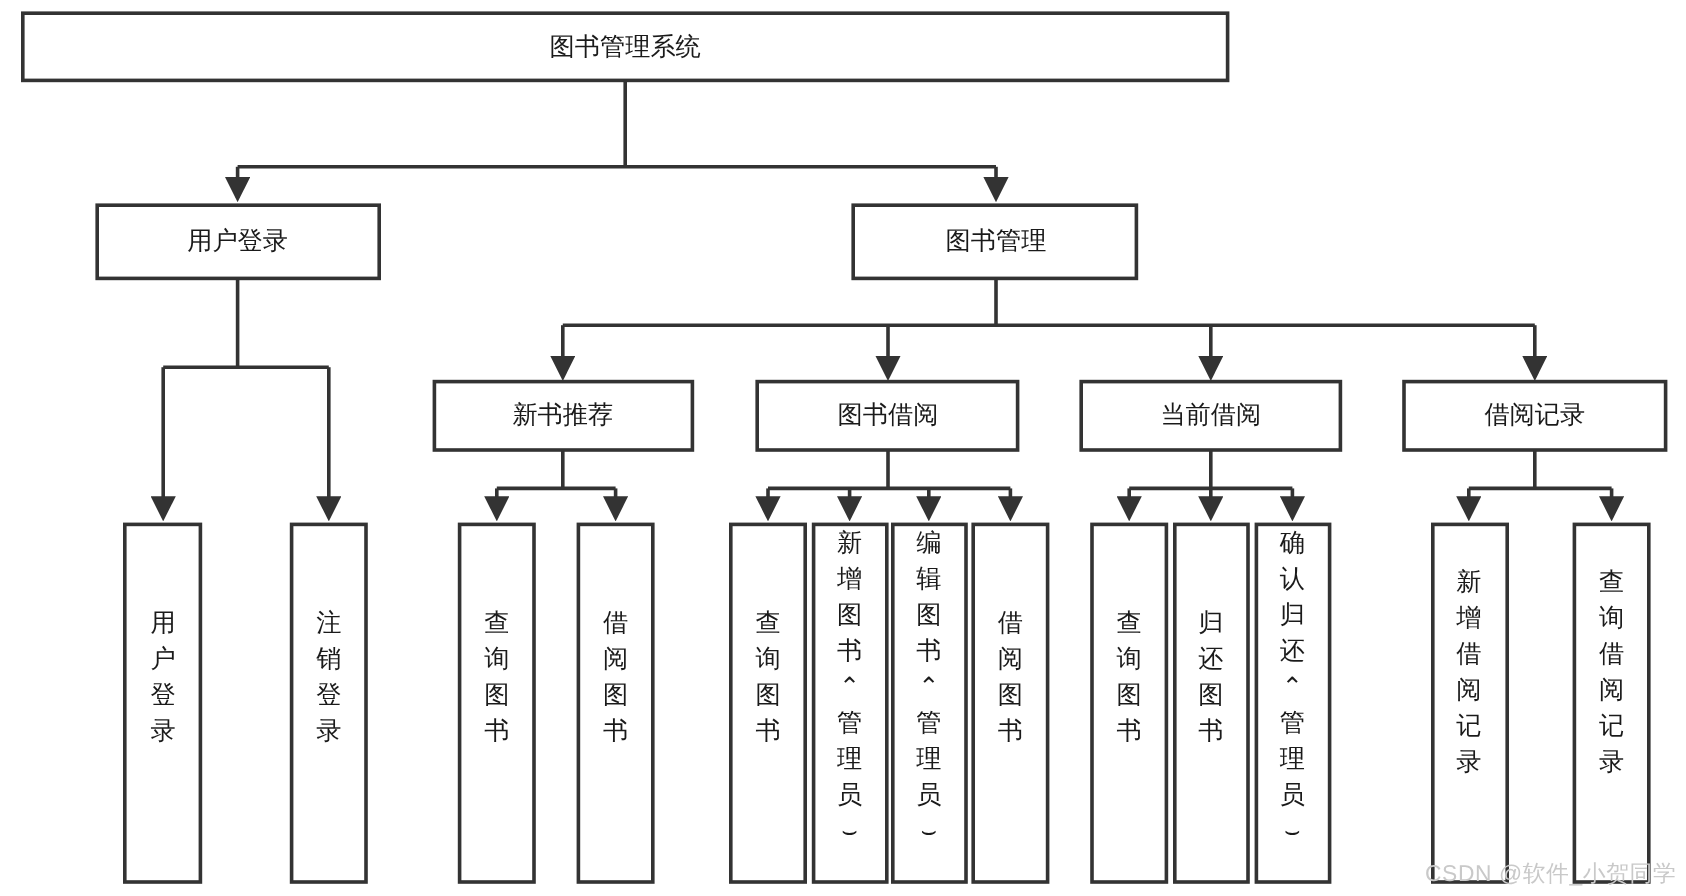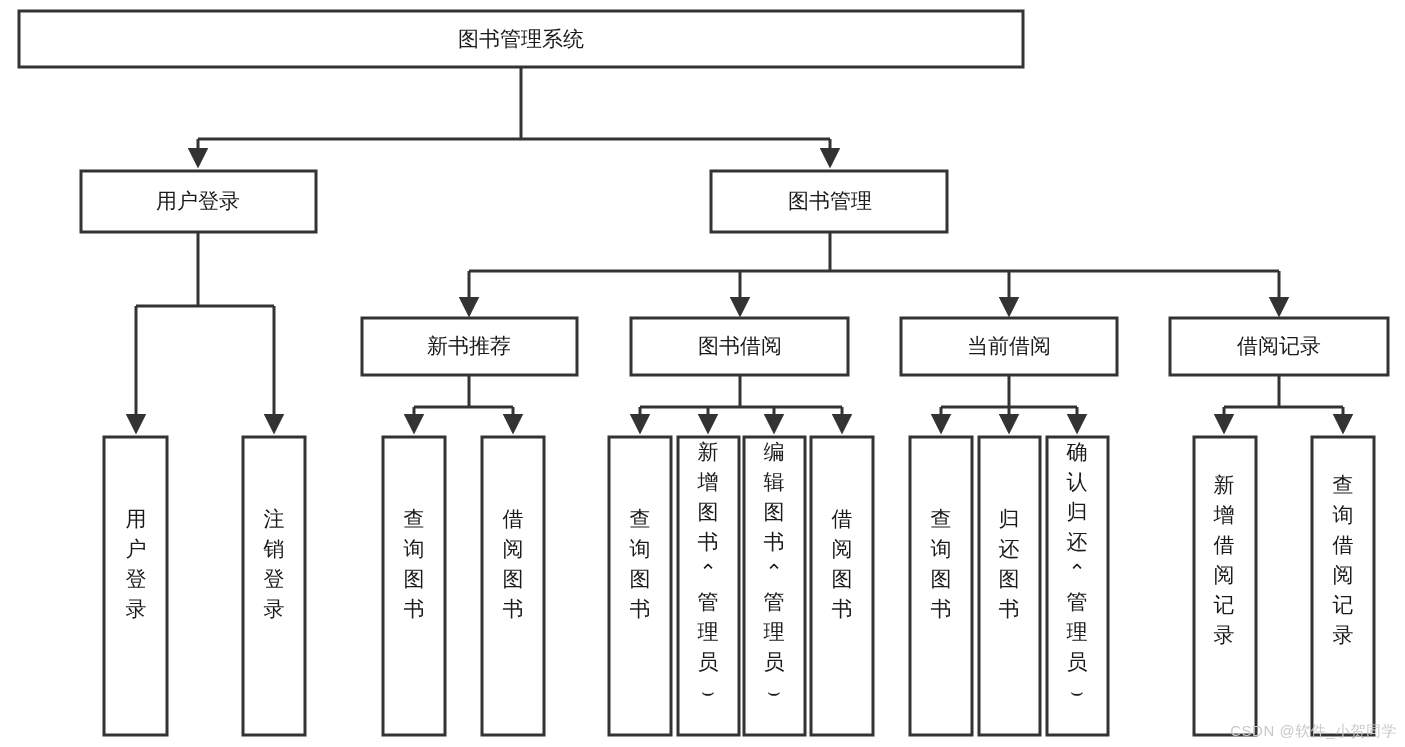--- a/index.html
+++ b/index.html
@@ -44,21 +44,21 @@
   }
   .arrow-head {
     fill: #333333;
     stroke: none;
   }
   .watermark {
     position: absolute;
     right: 8px;
     bottom: 6px;
     font-family: "Liberation Sans", "DejaVu Sans", sans-serif;
-    font-size: 15px;
+    font-size: 19px;
     color: #c9c9c9;
     white-space: nowrap;
     letter-spacing: 0.5px;
     pointer-events: none;
   }
 </style>
 </head>
 <body>
 
 <svg id="diagram" viewBox="0 0 1405 747" xmlns="http://www.w3.org/2000/svg">

